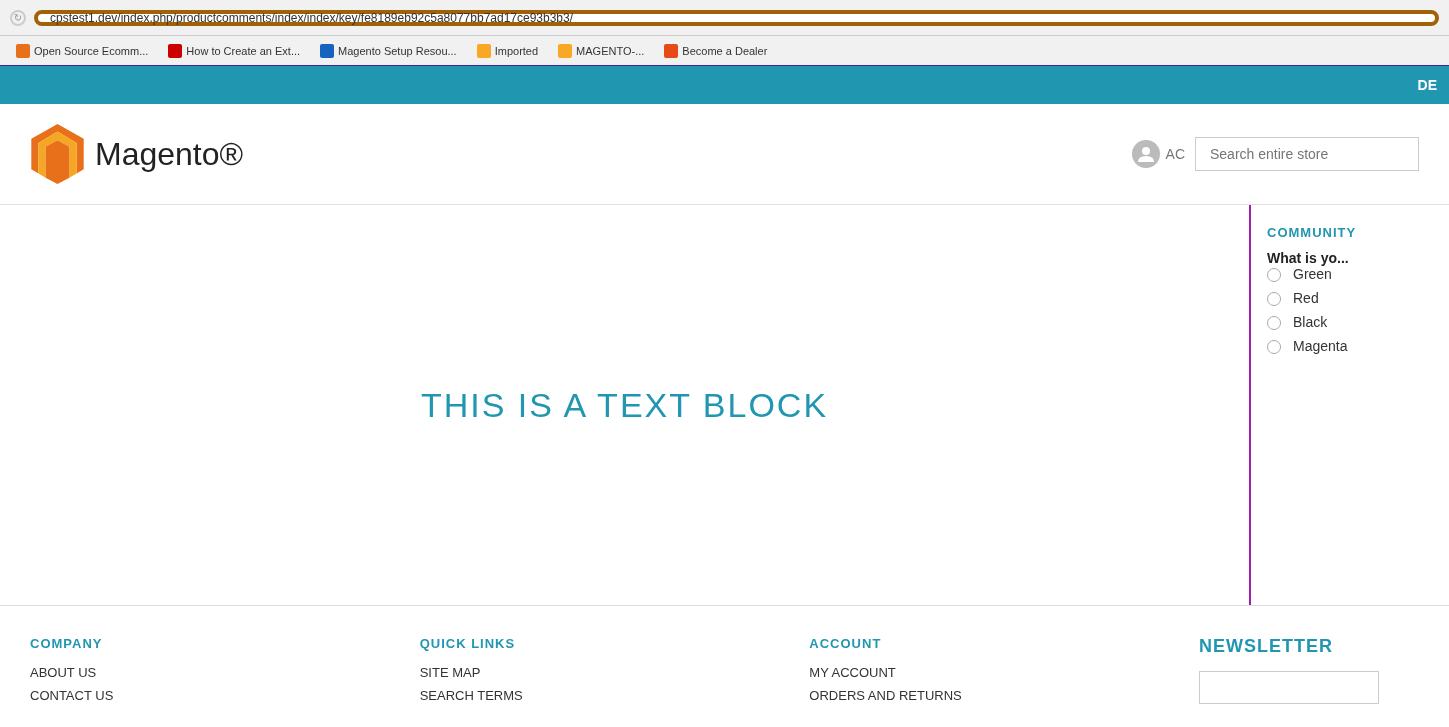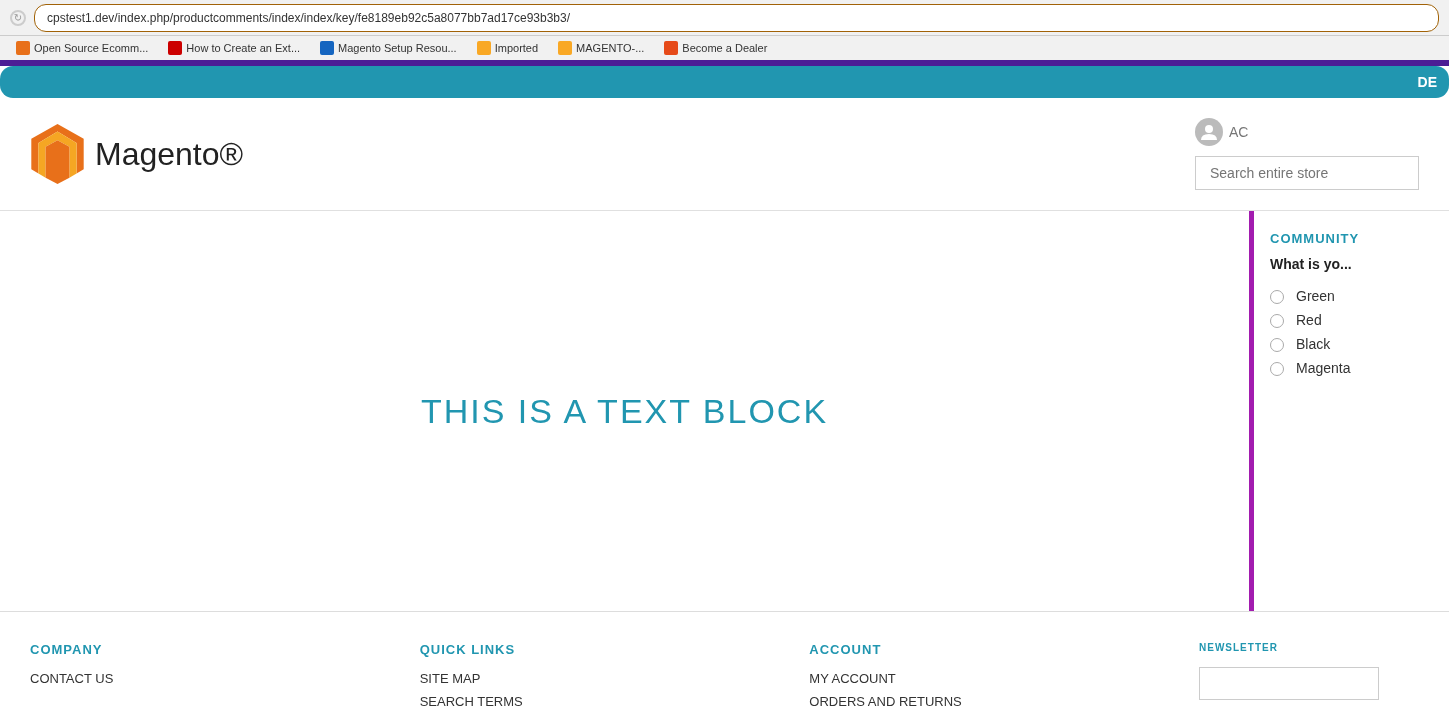--- a/index.html
+++ b/index.html
@@ -19,34 +19,34 @@
       width: 16px; height: 16px;
       border: 2px solid #ccc;
       border-radius: 50%;
       display: flex; align-items: center; justify-content: center;
       font-size: 10px; color: #999;
       flex-shrink: 0;
     }
     .browser-url-bar {
       flex: 1;
       background: #fff;
-      border: 1px solid #a16207;
+      border: 4px solid #a16207;
       border-radius: 12px;
       padding: 3px 12px;
       font-size: 12px;
       color: #333;
-      height: 28px;
+      height: 16px;
       display: flex;
       align-items: center;
     }
 
     
     .bookmarks-bar {
       background: #f1f1f1;
-      border-bottom: 6px solid #4c1d95;
+      border-bottom: 1px solid #4c1d95;
       padding: 4px 8px;
       display: flex;
       align-items: center;
       gap: 4px;
       height: 30px;
       overflow: hidden;
     }
     .bookmark-item {
       display: flex;
       align-items: center;
@@ -66,26 +66,25 @@
     }
     .fav-orange { background: #e8701a; }
     .fav-red { background: #cc0000; }
     .fav-blue { background: #1565c0; }
     .fav-yellow { background: #f9a825; }
     .fav-orange2 { background: #e64a19; }
 
     
     .top-accent-bar {
       background: #2196b0;
-      height: 32px;
+      height: 38px;
       display: flex;
       align-items: center;
       justify-content: flex-end;
       padding-right: 12px;
-      border-radius: 13px;
     }
     .top-accent-text {
       color: #fff;
       font-size: 14px;
       font-weight: bold;
     }
 
     
     .site-header {
       background: #fff;
@@ -103,22 +102,22 @@
     .magento-logo-svg {
       width: 55px; height: 60px;
     }
     .logo-text {
       font-size: 32px;
       color: #222;
       font-weight: 300;
     }
     .header-right {
       display: flex;
-      flex-direction: column;
-      align-items: flex-start;
+      flex-direction: row;
+      align-items: center;
       gap: 10px;
     }
     .account-row {
       display: flex;
       align-items: center;
       gap: 6px;
       color: #777;
       font-size: 14px;
     }
     .account-icon {
@@ -155,36 +154,36 @@
       font-size: 34px;
       color: #2196b0;
       letter-spacing: 2px;
       font-weight: 400;
     }
 
     
     .right-sidebar {
       width: 200px;
       padding: 20px 16px;
-      border-left: 5px solid #a21caf;
+      border-left: 2px solid #a21caf;
       flex-shrink: 0;
     }
     .sidebar-section-title {
       font-size: 13px;
       color: #2196b0;
       font-weight: bold;
       letter-spacing: 1px;
       margin-bottom: 10px;
       text-transform: uppercase;
     }
     .sidebar-question {
       font-size: 14px;
       color: #222;
       font-weight: bold;
-      margin-bottom: 16px;
+      margin-bottom: 0;
     }
     .radio-option {
       display: flex;
       align-items: flex-end;
       gap: 12px;
       margin-bottom: 8px;
       font-size: 14px;
       color: #333;
     }
     .radio-circle {
@@ -220,21 +219,21 @@
       font-size: 13px;
       color: #333;
       margin-bottom: 8px;
       text-decoration: none;
       text-transform: uppercase;
     }
     .footer-newsletter {
       flex: 0 0 220px;
     }
     .newsletter-title {
-      font-size: 10px;
+      font-size: 18px;
       color: #2196b0;
       font-weight: bold;
       letter-spacing: 1px;
       margin-bottom: 14px;
       text-transform: uppercase;
     }
     .newsletter-input {
       border: 1px solid #ccc;
       padding: 8px 10px;
       font-size: 13px;
@@ -334,20 +333,21 @@
       <div class="radio-circle"></div>
       <span>Magenta</span>
     </div>
   </div>
 </div>
 
 <div class="site-footer">
 
   <div class="footer-col">
     <div class="footer-col-title">COMPANY</div>
+    <a class="footer-link" href="#">ABOUT US</a>
     <a class="footer-link" href="#">CONTACT US</a>
 
   </div>
 
   <div class="footer-col">
     <div class="footer-col-title">QUICK LINKS</div>
     <a class="footer-link" href="#">SITE MAP</a>
     <a class="footer-link" href="#">SEARCH TERMS</a>
 
   </div>

